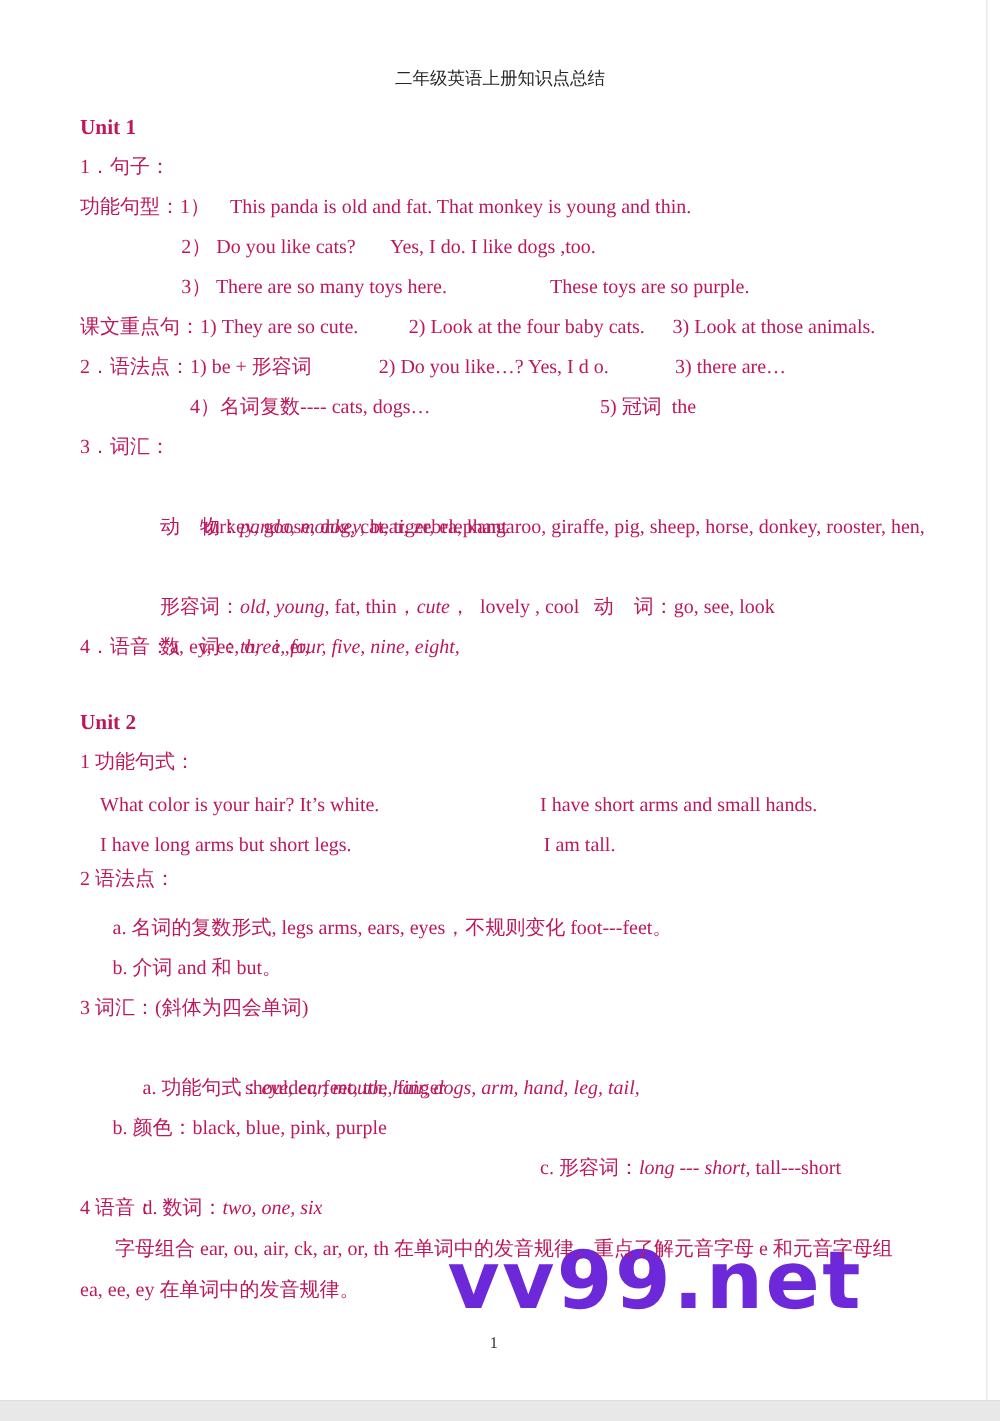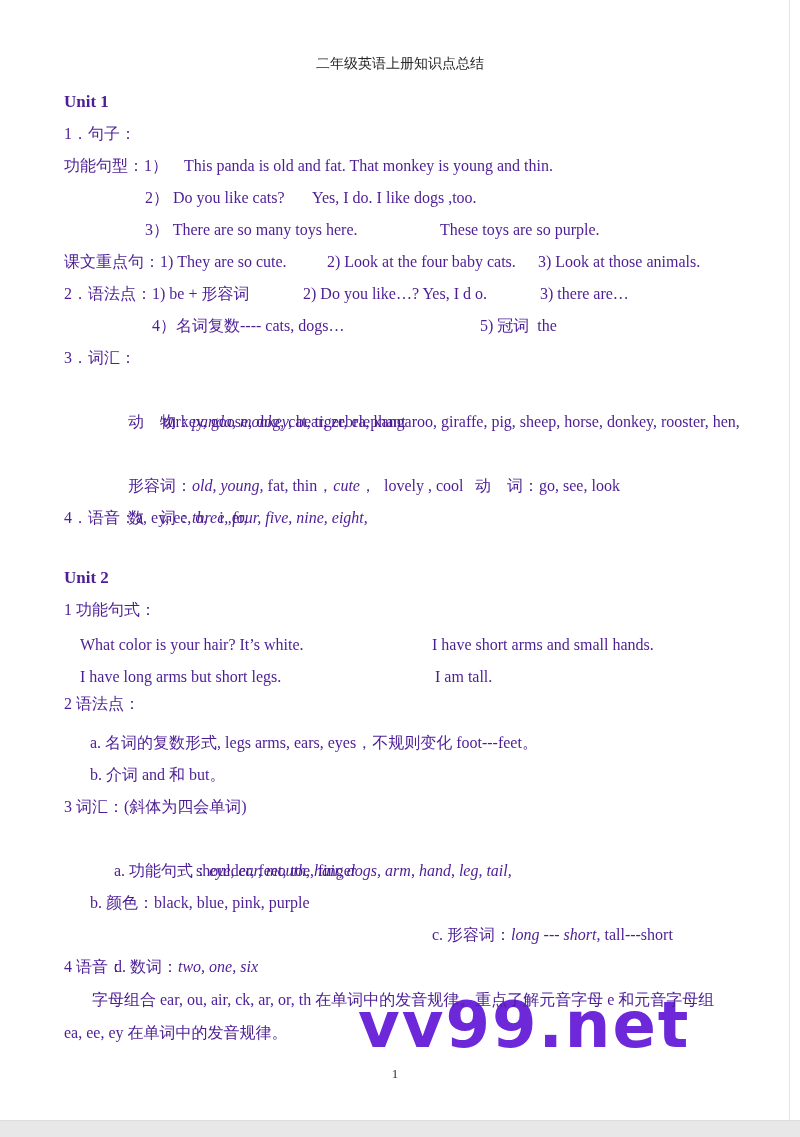--- a/index.html
+++ b/index.html
@@ -7,21 +7,21 @@
     width:800px;height:1137px;position:relative;
     background:#ffffff;
     font-family:"Liberation Serif","DejaVu Serif",serif;
     color:#262626;
     overflow:hidden;
   }
   .page{position:absolute;left:0;top:0;width:800px;height:1120px;background:#ffffff;}
   .line{
     position:absolute;
     font-size:16px;line-height:32px;height:32px;
-    white-space:pre;color:#4c1d95;
+    white-space:pre;color:#be185d;
   }
   .title-line{
     position:absolute;left:0;top:50px;width:800px;
     text-align:center;font-size:14px;line-height:28px;height:28px;
     white-space:pre;color:#262626;
   }
   .unit-heading{font-weight:bold;font-size:17px;}
   .it{font-style:italic;margin-top:47px;}
   .watermark{
     position:absolute;left:358px;top:990px;

